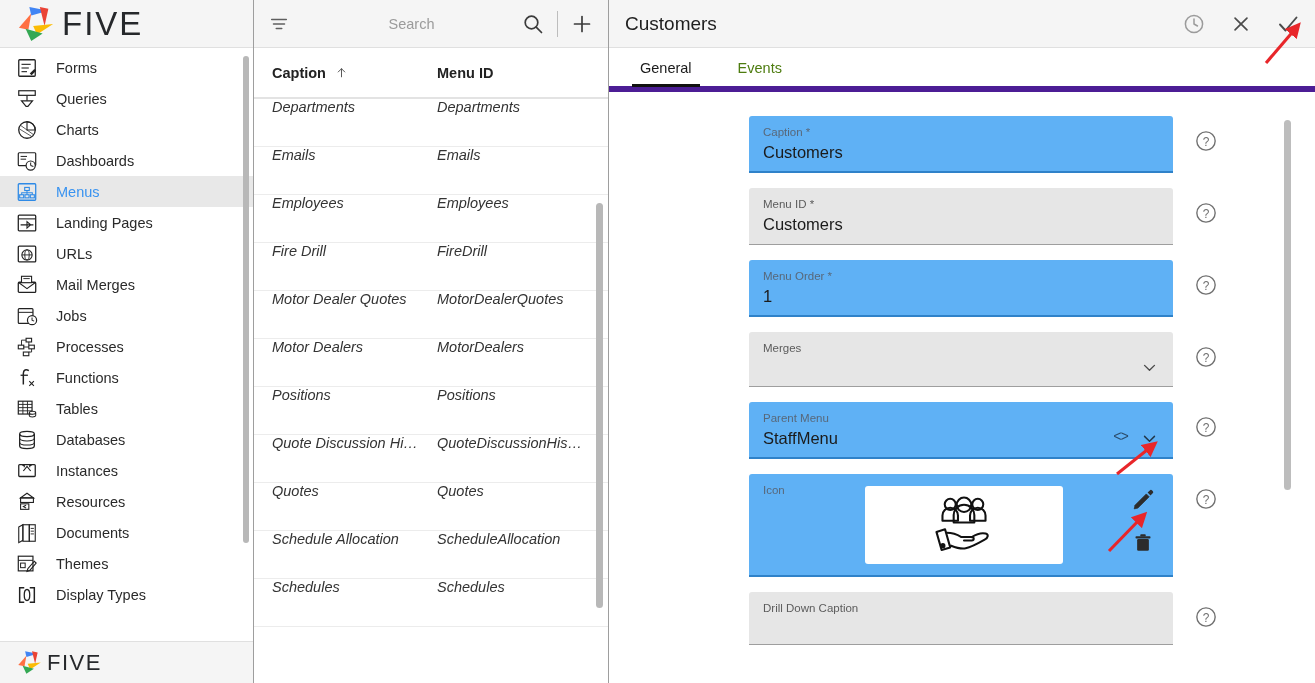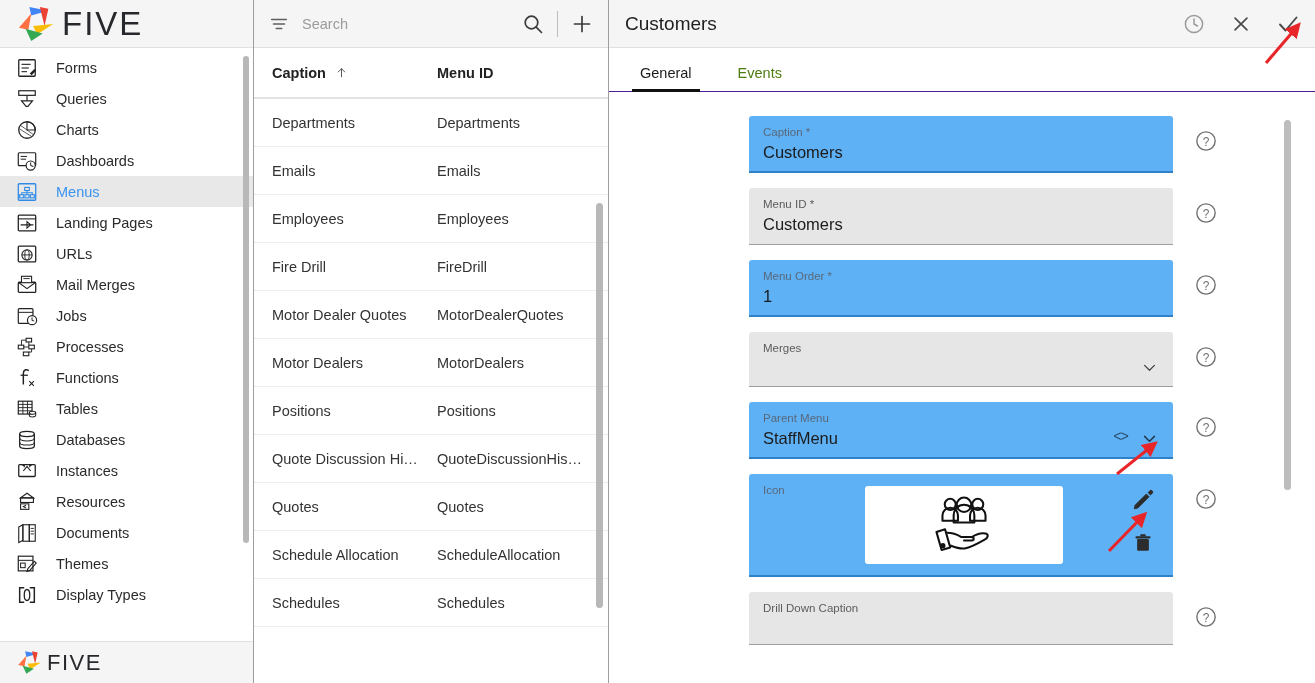--- a/index.html
+++ b/index.html
@@ -117,20 +117,21 @@
   .filter-ico { width: 22px; height: 22px; flex: none; }
   .search-input {
     flex: 1 1 auto;
     border: none;
     outline: none;
     background: transparent;
     font-size: 14.5px;
     color: #3a3a3a;
     margin-left: 12px;
     font-family: "Liberation Sans", sans-serif;
+    text-align: center;
   }
   .search-input::placeholder { color: #9b9b9b; }
   .search-go { width: 24px; height: 24px; flex: none; cursor: pointer; }
   .vdivider { width: 1px; height: 26px; background: #bdbdbd; margin: 0 12px; flex: none; }
   .add-btn { width: 24px; height: 24px; flex: none; cursor: pointer; }
 
   .table-head {
     height: 51px;
     flex: none;
     display: flex;
@@ -149,23 +150,24 @@
   .sort-arrow { margin-left: 9px; display: inline-flex; }
 
   .rows-scroll {
     flex: 1 1 auto;
     overflow: hidden;
     position: relative;
   }
   .row {
     height: 48px;
     display: flex;
-    align-items: center;
+    align-items: flex-start;
     border-bottom: 1px solid #ececec;
     padding-left: 18px;
+    font-style: italic;
   }
   .cell {
     font-size: 14.5px;
     color: #333;
     white-space: nowrap;
     overflow: hidden;
   }
   .cell.c1 { width: 165px; }
   .cell.c2 { width: 165px; }
   .list-scrollbar {
@@ -205,21 +207,21 @@
     flex: none;
     cursor: pointer;
     display: flex; align-items: center; justify-content: center;
   }
   .tabs {
     height: 44px;
     flex: none;
     display: flex;
     align-items: flex-end;
     padding-left: 23px;
-    border-bottom: 1px solid #4c1d95;
+    border-bottom: 6px solid #4c1d95;
   }
   .tab {
     font-size: 14.5px;
     color: #4d7c0f;
     padding: 0 8px 10px 8px;
     margin-right: 30px;
     cursor: pointer;
     position: relative;
   }
   .tab.active { color: #1b1b1b; }

